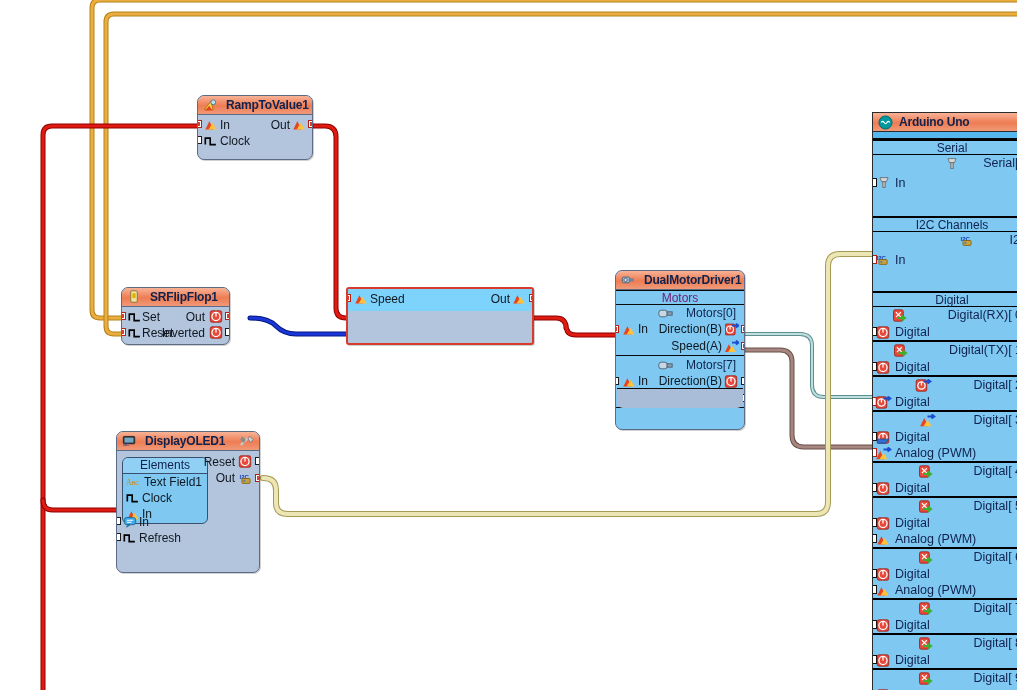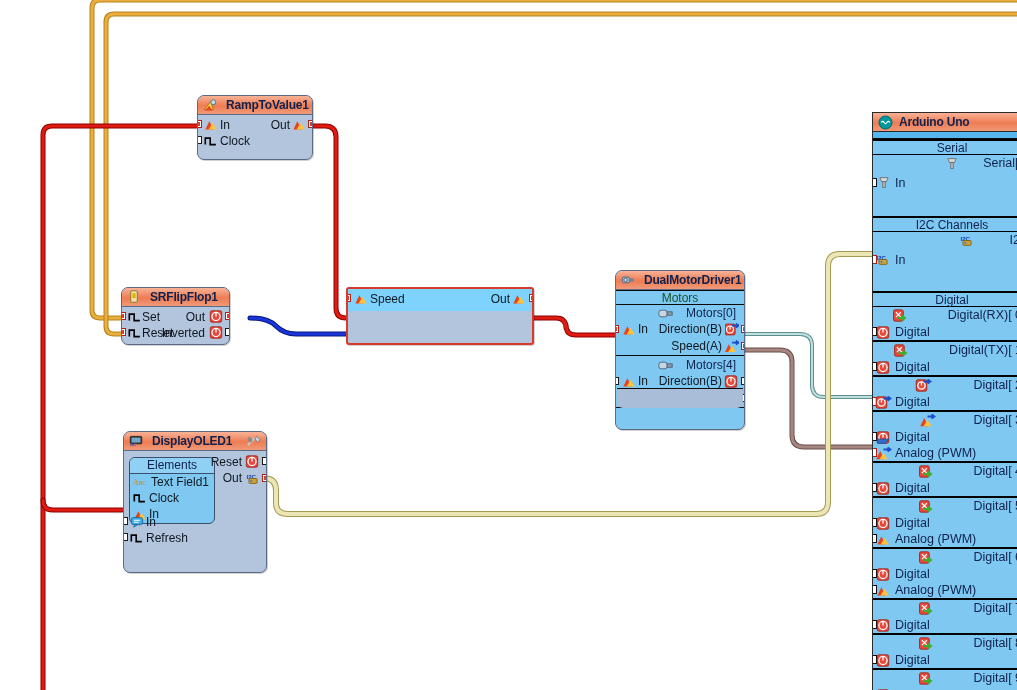--- a/index.html
+++ b/index.html
@@ -56,21 +56,21 @@
     position:absolute; width:8px; height:8px;
     border:1px solid #1a1a1a; background:#ffffff; top:3px;
   }
   .pin.conn { border-color:#b02014; }
   .pin.conn::after{
     content:""; position:absolute; top:1px; left:1px; width:4px; height:4px; background:#d8402e;
   }
 
   
   .sec {
-    text-align:center; font-size:12px; color:#14532d;
+    text-align:center; font-size:12px; color:#701a75;
     background:#7ec8f2; border-top:1px solid #0a0a0a; border-bottom:1px solid #0a0a0a;
     height:15px; line-height:14px;
   }
   .sep { height:2px; background:#7ec8f2; border-top:1px solid #0a0a0a; }
   .grp { position:relative; }
   .grp-title { text-align:right; padding-right:8px; height:16px; line-height:16px; font-size:12px; color:#10224e;}
 
   
   #arduino {
     position:absolute; left:872px; top:112px; width:160px; height:600px;
@@ -280,21 +280,21 @@
       </div>
 
       <div class="sep"></div>
 
       <div class="grp">
         <div class="grp-title">
           <svg class="ico" style="left:42px; top:2px; width:15px;" viewBox="0 0 18 14">
             <rect x="1" y="3" width="10" height="8" rx="3" fill="#c8d6e4" stroke="#46586c"></rect>
             <rect x="11" y="5" width="6" height="4" fill="#8a9cae" stroke="#46586c"></rect>
           </svg>
-          <span>Motors[4]</span>
+          <span>Motors[7]</span>
         </div>
         <div class="row" style="height:17px;">
           <span class="pin" style="left:-5px; top:4px;"></span>
           <svg class="ico" style="left:6px; top:2px;" viewBox="0 0 16 16">
             <path d="M1 14 L6 4 L11 14 Z" fill="#e8431f"></path>
               <path d="M5 14 L10 6 L15 14 Z" fill="#ffc23d"></path>
           </svg>
           <span class="lbl-l">In</span>
           <span class="lbl-r">Direction(B)</span>
           <svg class="ico" style="right:6px; top:2px;" viewBox="0 0 16 16">
@@ -312,21 +312,21 @@
           </svg>
           <span class="pin" style="right:-5px; top:4px;"></span>
         </div>
       </div>
 
       <div class="sep"></div>
       <div class="footer"></div>
     </div>
   </div>
 
-  <div class="node" id="n-oled" style="left:123px; top:431px; width:144px; height:142px;">
+  <div class="node" id="n-oled" style="left:116px; top:431px; width:144px; height:142px;">
     <div class="node-title">
       <svg class="ico" style="left:5px; top:2px;" viewBox="0 0 16 16">
         <rect x="1" y="3" width="14" height="9" rx="1" fill="#3a3a3a" stroke="#1a1a1a"></rect>
         <rect x="2.5" y="4.5" width="11" height="6" fill="#6fa8c9"></rect>
         <text x="1" y="15" font-size="5" fill="#2b4ea8">I2C</text>
       </svg>
       <span>DisplayOLED1</span>
       <svg class="tools" viewBox="0 0 18 16">
         <path d="M2 12 L10 4" stroke="#c8c8c8" stroke-width="2.6"></path>
         <path d="M3 3 L7 7 M2 5 L6 9" stroke="#8a8a8a" stroke-width="2"></path>

